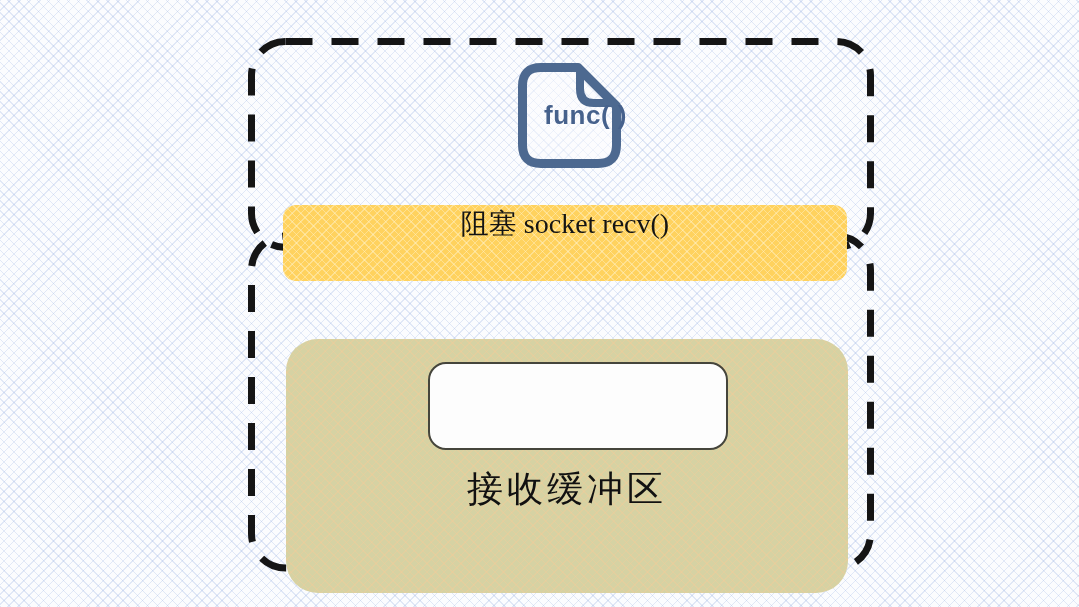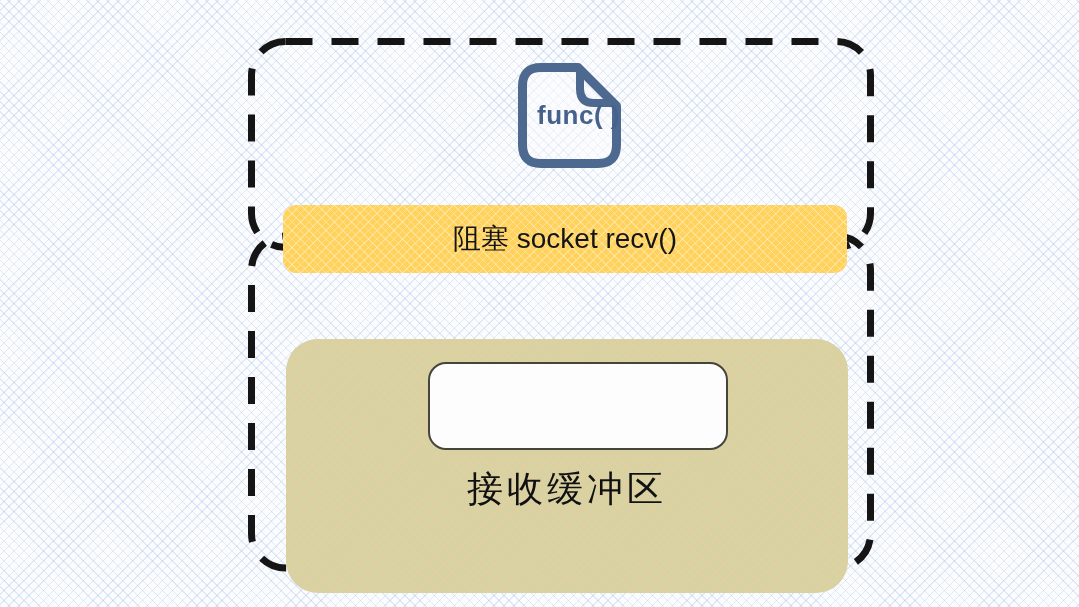--- a/index.html
+++ b/index.html
@@ -35,45 +35,46 @@
     position: absolute;
     left: 516px;
     top: 61px;
     width: 107px;
     height: 109px;
     z-index: 2;
   }
   .func-icon svg { position: absolute; left: 0; top: 0; }
   .func-label {
     position: absolute;
-    left: 9px; top: 0;
+    left: 16px; top: 0;
     width: 100%; height: 100%;
     display: flex;
     align-items: center;
     justify-content: center;
     font-weight: bold;
     font-size: 26px;
     letter-spacing: 0.5px;
     color: #46618c;
   }
   .blocking-bar {
     position: absolute;
     left: 283px;
     top: 205px;
     width: 564px;
-    height: 68px;
+    height: 76px;
     z-index: 3;
     border-radius: 13px;
     background-color: #ffd25e;
     background-image:
       repeating-linear-gradient(45deg,  rgba(255,243,204,0.45) 0 1px, transparent 1px 6px),
       repeating-linear-gradient(135deg, rgba(255,243,204,0.45) 0 1px, transparent 1px 6px);
     display: flex;
-    align-items: center;
+    align-items: flex-start;
     justify-content: center;
+    font-family: Liberation Serif, serif;
   }
   .blocking-bar-label {
     font-size: 28px;
     color: #141414;
   }
   .buffer-box {
     position: absolute;
     left: 286px;
     top: 339px;
     width: 562px;

